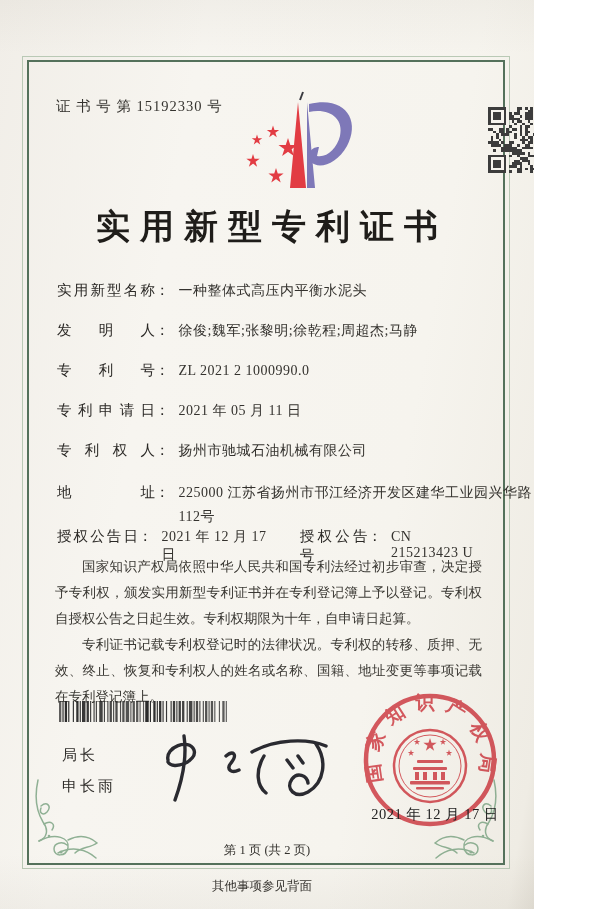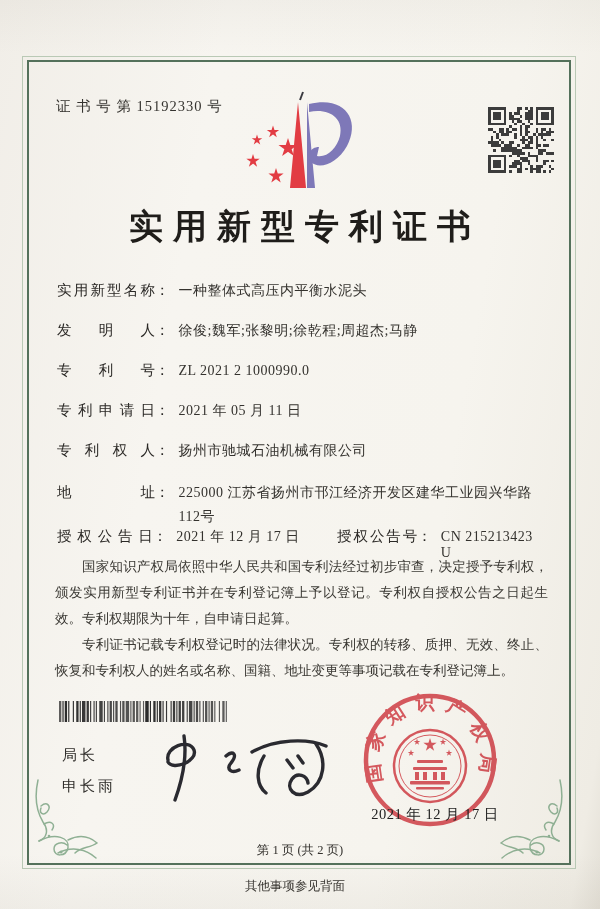--- a/index.html
+++ b/index.html
@@ -1,17 +1,17 @@
 <!DOCTYPE html>
 <html><head>
 <meta charset="utf-8">
 <style>
   html,body{margin:0;padding:0;}
   body{width:600px;height:909px;font-family:"Liberation Serif","DejaVu Serif",serif;color:#2e2c29;}
-  .paper{position:relative;width:600px;height:909px;overflow:hidden;
+  .paper{position:relative;width:534px;height:909px;overflow:hidden;
     background:linear-gradient(100deg,#f1eee8 0%,#f7f5f0 30%,#f6f4ee 70%,#efece4 96%,#e3dfd6 100%);}
   .paper::after{content:"";position:absolute;inset:0;pointer-events:none;
     background:linear-gradient(180deg,rgba(120,110,90,.05),rgba(0,0,0,0) 6%,rgba(0,0,0,0) 94%,rgba(120,110,90,.06));}
   .frame-outer{position:absolute;left:22px;top:56px;right:24px;bottom:40px;border:1px solid #b9c9b5;}
   .frame-inner{position:absolute;left:27px;top:60px;right:29px;bottom:44px;border:2px solid #54715b;}
   .cert-no{position:absolute;left:56px;top:97px;font-size:14.5px;letter-spacing:1px;color:#35332f;}
   .logo{position:absolute;left:243px;top:90px;width:120px;height:102px;}
   .qr{position:absolute;left:488px;top:107px;width:66px;height:66px;}
   .title{position:absolute;left:0;right:0;top:204px;text-align:center;font-size:34px;font-weight:bold;
     letter-spacing:10px;padding-left:10px;color:#1f1d1a;}

